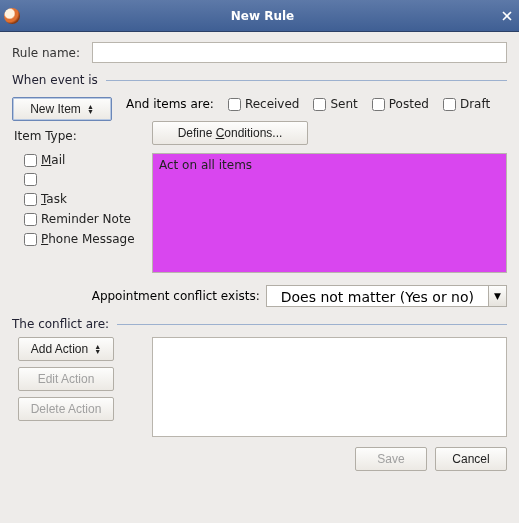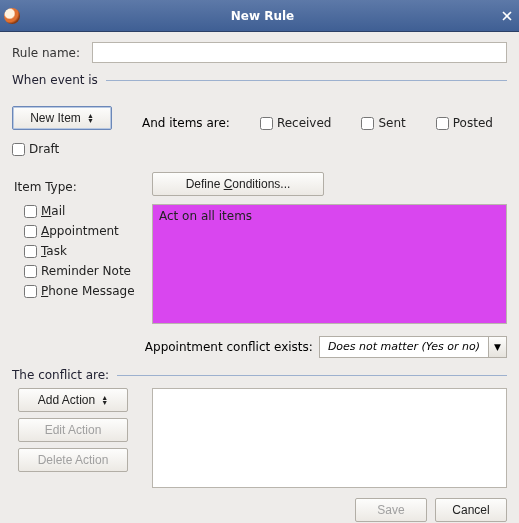--- a/index.html
+++ b/index.html
@@ -97,61 +97,61 @@
 
   .spin-arrows {
     margin-left: 6px;
     display: inline-flex;
     flex-direction: column;
     line-height: 5px;
     font-size: 7px;
   }
 
   .event-row {
-    margin-top: 19px;
-    display: flex;
-    align-items: flex-end;
+    margin-top: 10px;
+    display: flex;
+    align-items: flex-start;
     flex-wrap: wrap;
-    gap: 12px 30px;
+    gap: 12px 14px;
   }
   .event-row .btn.new-item { width: 100px; justify-content: center; padding: 0 6px;}
   .check {
     display: inline-flex; align-items: center; gap: 4px;
     color: #222;
   }
   .check input[type=checkbox] {
     width: 13px; height: 13px; margin: 0;
   }
 
   
   .cond-area {
     display: flex;
     gap: 10px;
-    margin-top: 16px;
+    margin-top: 0;
   }
   .itemtype-col {
     width: 130px;
   }
   .itemtype-col .heading {
     margin: 8px 0 10px 2px;
     color: #222;
   }
   .itemtype-list {
     display: flex; flex-direction: column; gap: 6px;
     padding-left: 12px;
   }
   .itemtype-list .check { font-size: 12px; }
 
   .cond-right {
     flex: 1;
     display: flex;
     flex-direction: column;
   }
   .define-btn {
-    width: 172px;
+    width: 156px;
     padding: 0 8px;
   }
   .cond-box {
     margin-top: 8px;
     height: 120px;
     background: #d946ef;
     border: 1px solid #b9b5ad;
     padding: 4px 6px;
     font-size: 12px;
     color: #222;
@@ -166,45 +166,44 @@
     margin-top: 12px;
   }
   .select-shell {
     display: inline-flex;
     align-items: stretch;
     height: 22px;
     background: #fff;
     border: 1px solid #b2aea6;
   }
   .select-shell .sel-text {
-    padding: 3px 8px;
-    font-size: 11px;
+    padding: 3px 14px;
+    font-size: 14px;
     min-width: 150px;
-    font-style: italic;
   }
   .select-shell .sel-btn {
     width: 18px;
     display: flex; align-items: center; justify-content: center;
     background: linear-gradient(to bottom, #fdfdfc, #e6e3dd);
     border-left: 1px solid #b2aea6;
     font-size: 9px;
   }
 
   
   .actions-area {
     display: flex;
     gap: 10px;
     margin-top: 6px;
   }
   .actions-col {
     width: 130px;
     display: flex; flex-direction: column; gap: 6px;
     padding-left: 6px;
   }
-  .actions-col .btn { width: 110px; padding: 0 6px; }
+  .actions-col .btn { width: 96px; padding: 0 6px; }
   .actions-box {
     flex: 1;
     height: 100px;
     background: #fff;
     border: 1px solid #b9b5ad;
   }
 
   
   .footer {
     display: flex;
@@ -274,21 +273,20 @@
   <div class="cond-area">
     <div class="itemtype-col">
       <div class="heading">Item Type:</div>
       <div class="itemtype-list">
         <label class="check">
           <input type="checkbox" style="">
           <span><span></span><span class="ul-letter">M</span><span>ail</span></span>
         </label>
         <label class="check">
           <input type="checkbox" style="">
-          <span><span></span><span class="ul-letter">A</span><span>ppointment</span></span>
         </label>
         <label class="check">
           <input type="checkbox" style="">
           <span><span></span><span class="ul-letter">T</span><span>ask</span></span>
         </label>
         <label class="check">
           <input type="checkbox" style="">
           <span>Reminder Note</span>
         </label>
         <label class="check">

